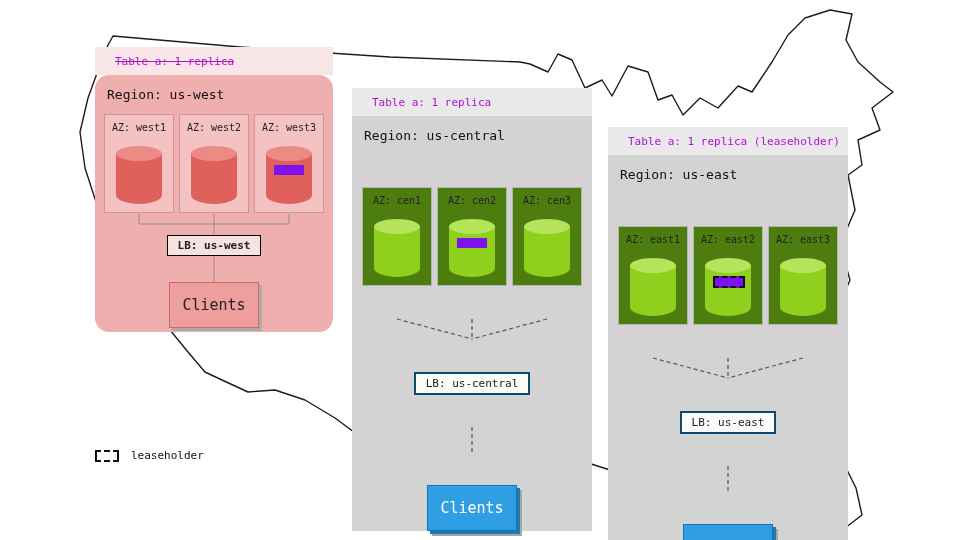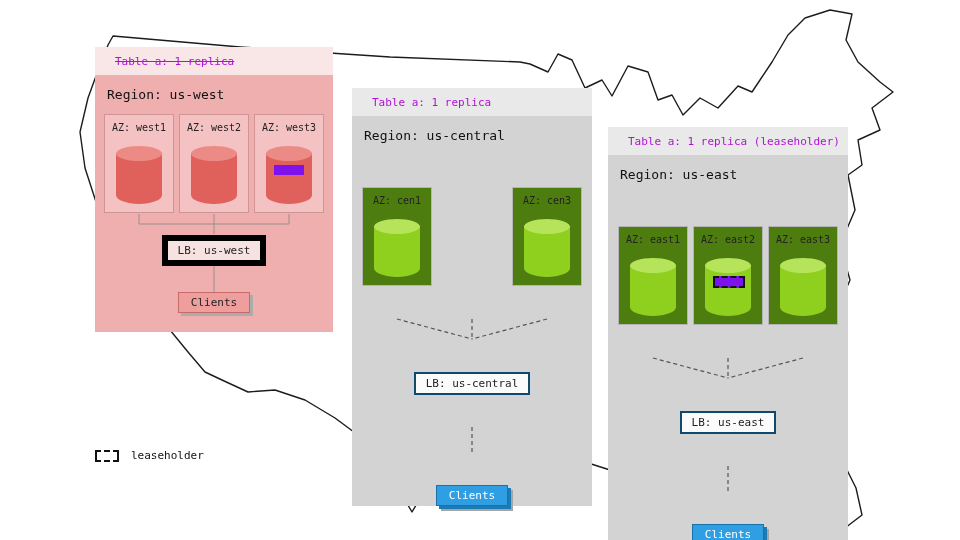--- a/index.html
+++ b/index.html
@@ -25,28 +25,28 @@
   .cyl .top{position:absolute;top:0;left:0;width:46px;height:15px;border-radius:50%;z-index:2;}
   .cyl .bod{position:absolute;top:7px;left:0;width:46px;height:51px;border-radius:0 0 23px 23px / 0 0 9px 9px;}
   .red .top{background:#ec8b86;}   .red .bod{background:#e0615c;}
   .green .top{background:#b5e35a;} .green .bod{background:#8fd01e;}
 
   .replica-chip{position:absolute;z-index:3;width:30px;height:10px;left:8px;top:19px;background:#7d12ec;}
   .replica-chip.lease{width:28px;height:8px;left:8px;top:18px;border:2px dashed #111;}
 
   .conn{display:block;}
   .lb{font-size:11px;padding:3px 10px;white-space:nowrap;color:#222;}
-  .clients{font-size:11px;padding:3px 12px;white-space:nowrap;}
+  .clients{font-size:15px;padding:13px 12px;white-space:nowrap;}
 
   
   .west{left:95px;top:47px;width:238px;height:285px;}
   .west .panel-header{background:#f9e6e6;}
-  .west .panel-body{background:#efafaf;}
+  .west .panel-body{background:#efafaf;border-radius:14px;}
   .west .az-box{background:#f4c2c2;border-color:#cf9494;}
-  .west .lb{background:#f7e2e2;border:6px solid #000000;}
+  .west .lb{background:#f7e2e2;border:1px solid #000000;font-weight:bold;}
   .west .clients{background:#ef9e9e;border:1px solid #c66a6a;color:#222;box-shadow:3px 3px 0 #acacac;}
 
   
   .gray .panel-header{background:#e9e9e9;}
   .gray .panel-body{background:#d3d3d3;gap:32px;}
   .gray .az-box{background:#4d7c0f;}
   .gray .lb{background:#fbfbfb;border:2px solid #0c4a6e;}
   .gray .clients{background:#2f9ee3;border:1px solid #1a72ab;color:#fff;box-shadow:3px 3px 0 #1c7ab5,5px 5px 0 #a5a5a5;}
 
   .central{left:352px;top:88px;width:240px;height:284px;}
@@ -121,20 +121,28 @@
     <div class="region-title">Region: us-central</div>
     <div class="az-row">
       <div class="az-box">
         <div class="az-label">AZ: cen1</div>
         <div class="cyl green">
             <div class="top"></div>
             <div class="bod"></div>
           </div>
       </div>
       <div class="az-box">
+        <div class="az-label">AZ: cen2</div>
+        <div class="cyl green">
+          <div class="top"></div>
+            <div class="bod"></div>
+          <div class="replica-chip"></div>
+        </div>
+      </div>
+      <div class="az-box">
         <div class="az-label">AZ: cen3</div>
         <div class="cyl green">
             <div class="top"></div>
             <div class="bod"></div>
           </div>
       </div>
     </div>
     <svg class="conn" width="220" height="22">
       <path d="M35,1 L110,21 M110,1 V21 M185,1 L110,21" stroke="#555" stroke-width="1.2" stroke-dasharray="4 3" fill="none"></path>
     </svg>

